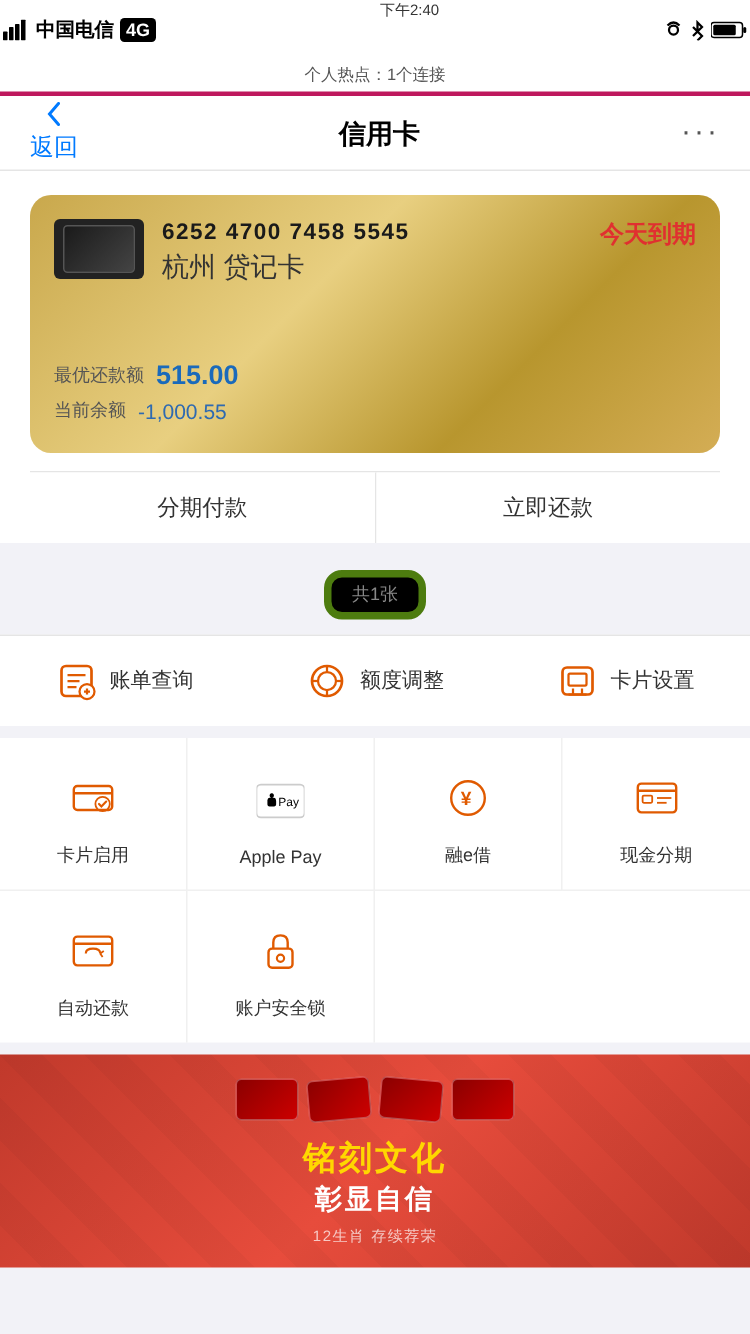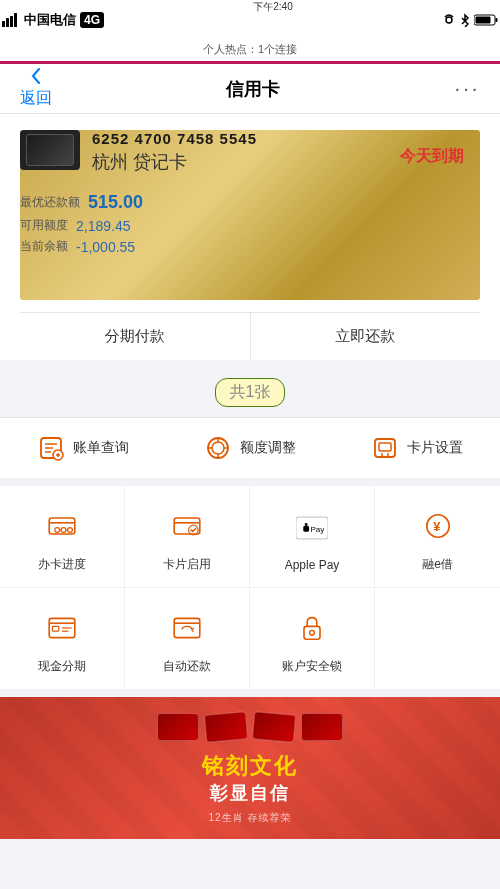--- a/index.html
+++ b/index.html
@@ -46,26 +46,28 @@
 
     
     .card-section {
       background: #fff;
       padding: 16px 20px 0;
       margin-bottom: 8px;
     }
 
     .credit-card {
       background: linear-gradient(135deg, #c9a84c 0%, #e8cf80 40%, #b8962e 70%, #d4ad55 100%);
-      border-radius: 3px;
+      border-radius: 14px;
+      padding: 16px;
       display: flex;
       flex-direction: column;
       min-height: 170px;
       position: relative;
       margin-bottom: 0;
+      gap: 32px;
     }
     .card-top-row {
       display: flex;
       align-items: flex-start;
       gap: 12px;
       margin-bottom: 10px;
     }
     .card-chip {
       width: 60px;
       height: 40px;
@@ -119,26 +121,26 @@
     .card-action-btn:first-child { border-right: 1px solid #e5e5e5; }
 
     
     .card-count {
       background: #f2f2f7;
       text-align: center;
       padding: 10px 0;
     }
     .card-count-badge {
       display: inline-block;
-      border: 1px solid #4d7c0f;
+      border: 5px solid #4d7c0f;
       border-radius: 12px;
       padding: 3px 14px;
-      font-size: 16px;
+      font-size: 12px;
       color: #888;
-      background: #fef9c3;
+      background: #000000;
     }
 
     
     .quick-actions {
       background: #fff;
       display: flex;
       align-items: center;
       padding: 6px 0;
       margin-bottom: 8px;
       border-top: 1px solid #e5e5e5;
@@ -316,24 +318,20 @@
         <div class="card-name">杭州 贷记卡</div>
       </div>
     </div>
     <div class="card-due">今天到期</div>
     <div class="card-details">
       <div class="card-row">
         <span class="card-row-label">最优还款额</span>
         <span class="card-row-value" style="color:#1a6abb;font-size:18px;font-weight:700;">515.00</span>
       </div>
       <div class="card-row">
-        <span class="card-row-label">可用额度</span>
-        <span class="card-row-value">2,189.45</span>
-      </div>
-      <div class="card-row">
         <span class="card-row-label">当前余额</span>
         <span class="card-row-value">-1,000.55</span>
       </div>
     </div>
   </div>
   <div class="card-actions">
     <div class="card-action-btn">分期付款</div>
     <div class="card-action-btn">立即还款</div>
   </div>
 </div>
@@ -385,34 +383,20 @@
         <line x1="8" y1="23" x2="20" y2="23" stroke="#e05a00" stroke-width="1.5"></line>
       </svg>
     </div>
     <span>卡片设置</span>
   </div>
 </div>
 
 <div class="grid-menu">
 
 
-  <div class="grid-menu-item">
-    <div class="grid-icon">
-      <svg width="40" height="40" viewBox="0 0 40 40">
-        <rect x="4" y="10" width="32" height="20" rx="3" fill="none" stroke="#e05a00" stroke-width="2"></rect>
-        <line x1="4" y1="16" x2="36" y2="16" stroke="#e05a00" stroke-width="2"></line>
-        <circle cx="14" cy="25" r="3" fill="none" stroke="#e05a00" stroke-width="1.5"></circle>
-        <circle cx="22" cy="25" r="3" fill="none" stroke="#e05a00" stroke-width="1.5"></circle>
-        <circle cx="30" cy="25" r="3" fill="none" stroke="#e05a00" stroke-width="1.5"></circle>
-        <line x1="17" y1="25" x2="19" y2="25" stroke="#e05a00" stroke-width="1.5"></line>
-        <line x1="25" y1="25" x2="27" y2="25" stroke="#e05a00" stroke-width="1.5"></line>
-      </svg>
-    </div>
-    <span class="grid-label">办卡进度</span>
-  </div>
 
   <div class="grid-menu-item">
     <div class="grid-icon">
       <svg width="40" height="40" viewBox="0 0 40 40">
         <rect x="4" y="10" width="32" height="20" rx="3" fill="none" stroke="#e05a00" stroke-width="2"></rect>
         <line x1="4" y1="16" x2="36" y2="16" stroke="#e05a00" stroke-width="2"></line>
         <circle cx="28" cy="25" r="6" fill="none" stroke="#e05a00" stroke-width="1.5"></circle>
         <path d="M25,25 L27,27 L31,23" fill="none" stroke="#e05a00" stroke-width="1.8" stroke-linecap="round"></path>
       </svg>
     </div>

